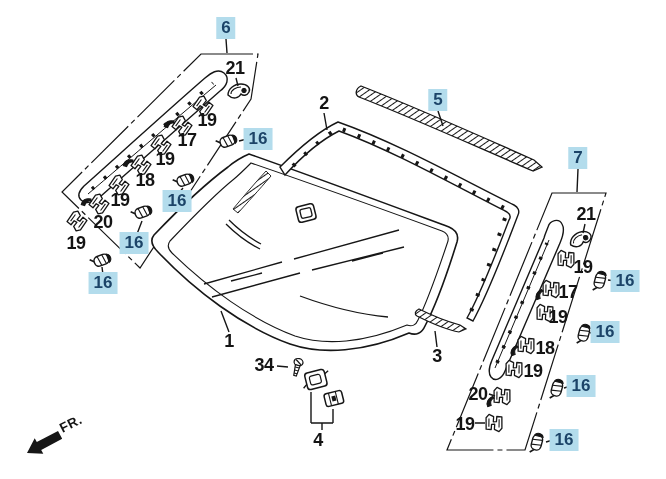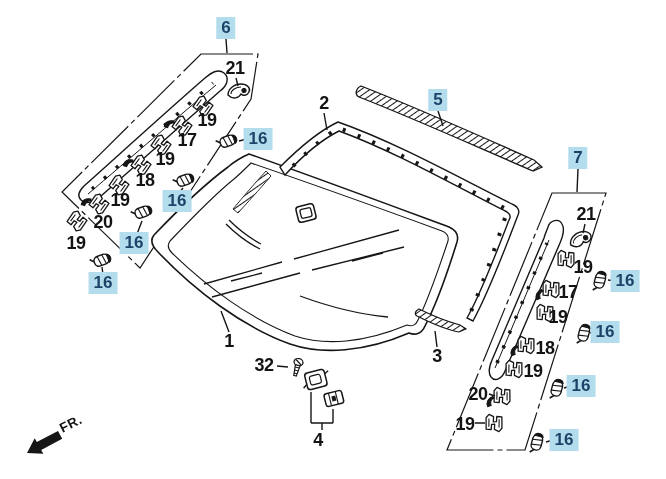--- a/index.html
+++ b/index.html
@@ -165,18 +165,18 @@
 <div class="n" style="left:568px;top:292px">17</div>
 <div class="n" style="left:558px;top:317px">19</div>
 <div class="n" style="left:545px;top:348px">18</div>
 <div class="n" style="left:533px;top:371px">19</div>
 <div class="n" style="left:478px;top:394px">20</div>
 <div class="n" style="left:465px;top:424px">19</div>
 
 <div class="n" style="left:324px;top:103px">2</div>
 <div class="n" style="left:229px;top:341px">1</div>
 <div class="n" style="left:437px;top:356px">3</div>
-<div class="n" style="left:264px;top:365px">32</div>
+<div class="n" style="left:264px;top:365px">34</div>
 <div class="n" style="left:318px;top:440px">4</div>
 
 <div class="n fr" style="left:71px;top:424px">FR.</div>
 
 </div>
 
 </body></html>

